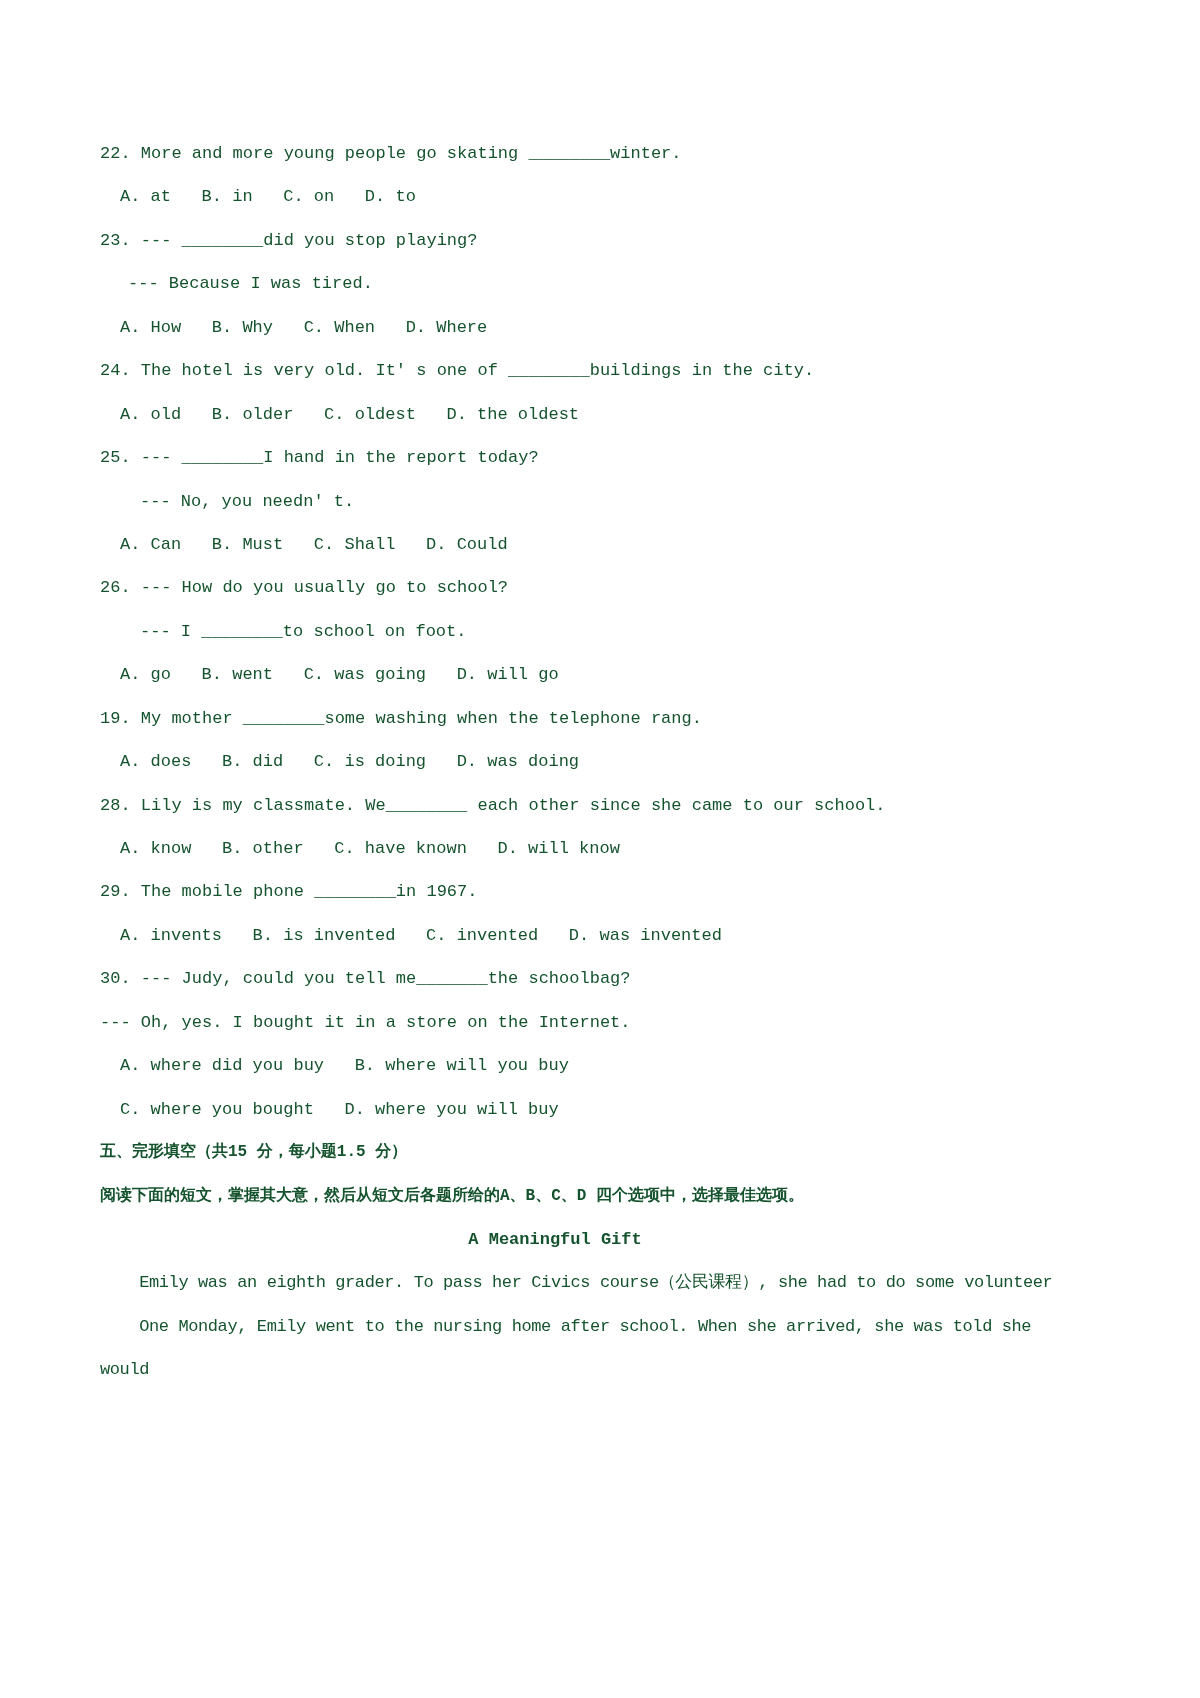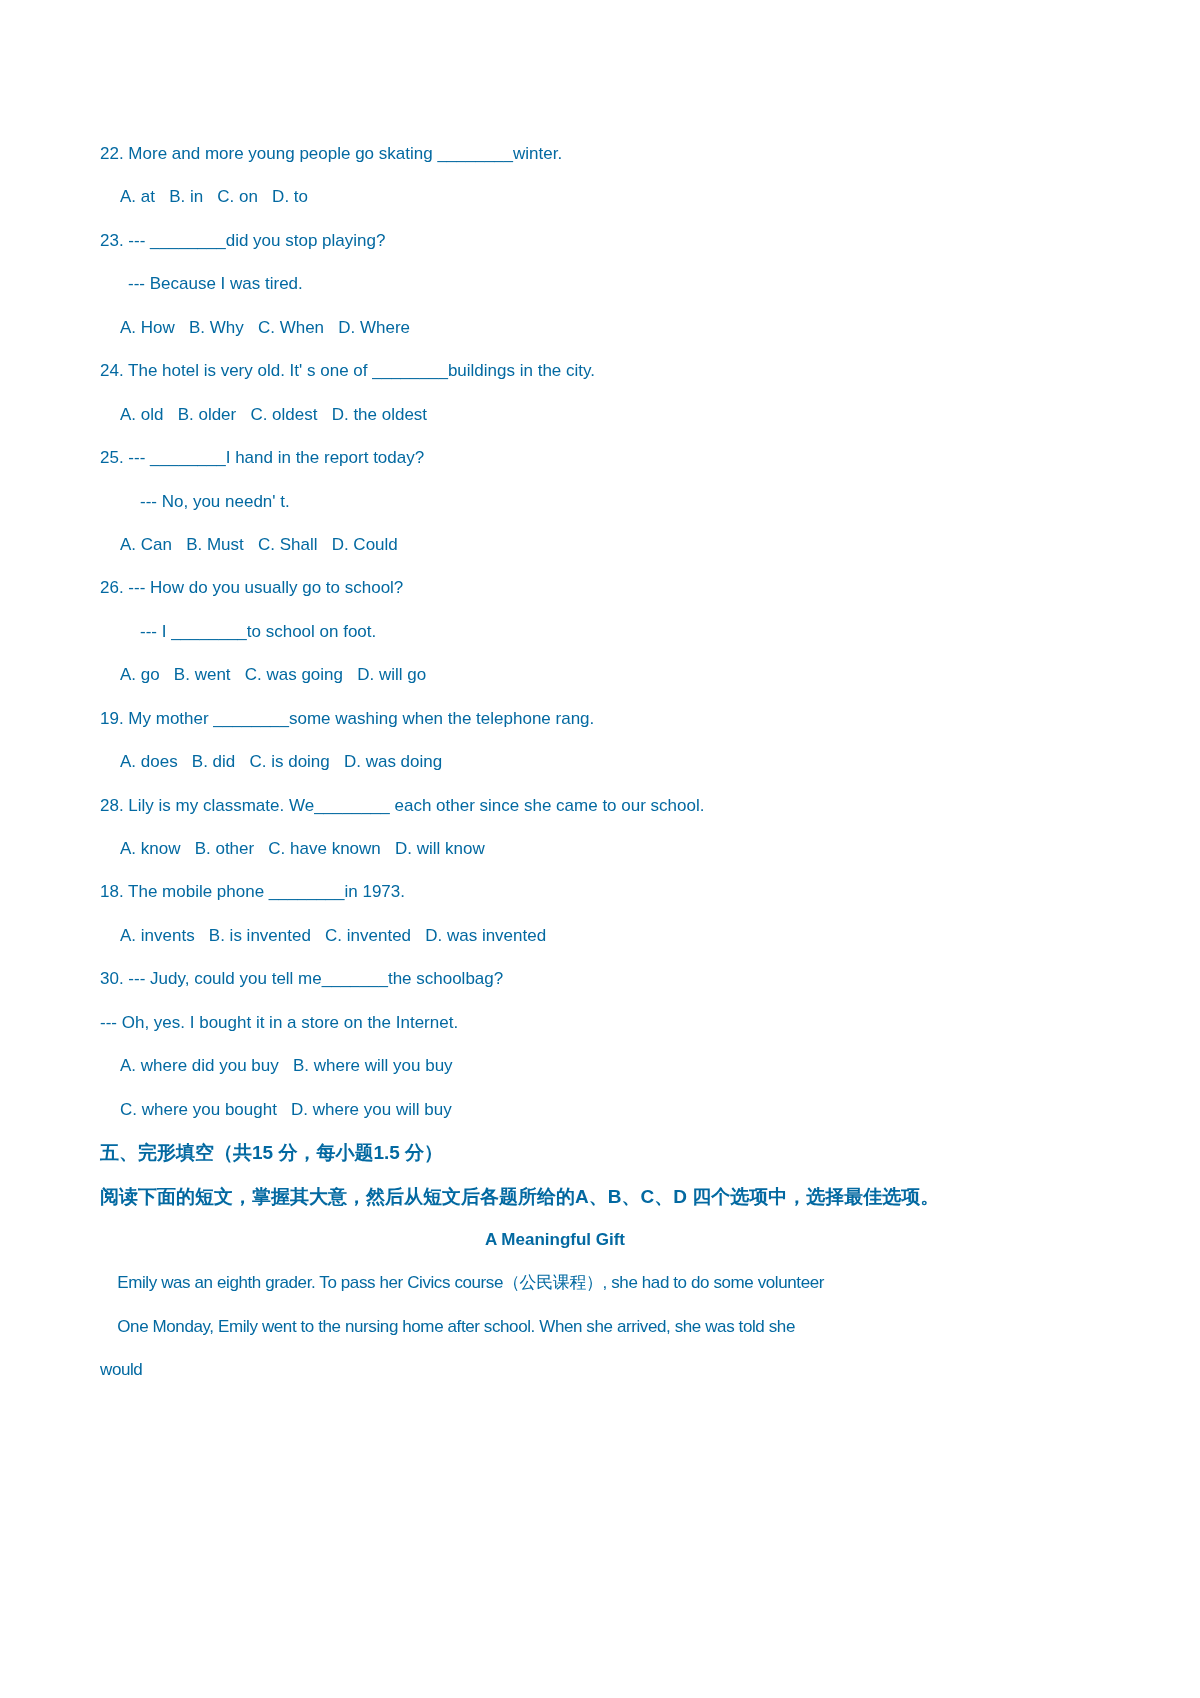--- a/index.html
+++ b/index.html
@@ -6,40 +6,40 @@
     margin: 0;
     padding: 0;
     background: #ffffff;
   }
   .page {
     position: relative;
     width: 1200px;
     height: 1462px;
     margin: 0 auto;
     background: #ffffff;
-    color: #0369a1;
-    font-family: Liberation Sans, sans-serif;
+    color: #14532d;
+    font-family: Liberation Mono, monospace;
     font-size: 17px;
     overflow: hidden;
     box-sizing: border-box;
     padding: 132px 95px 0 100px;
   }
   .line {
     white-space: pre;
     height: 43.45px;
     line-height: 43.45px;
     font-size: 17px;
   }
   .q { padding-left: 0; }
   .opt { padding-left: 20px; }
   .reply { padding-left: 28px; }
   .reply2 { padding-left: 40px; }
   .cn {
     font-weight: bold;
-    font-size: 19px;
+    font-size: 16px;
   }
   .title {
     font-weight: bold;
     text-align: center;
     padding-right: 95px;
   }
   .para { letter-spacing: -0.4px; }
   .page-number {
     position: absolute;
     top: 1572px;
@@ -63,21 +63,21 @@
       <div class="line q">25. --- ________I hand in the report today?</div>
       <div class="line reply2">--- No, you needn' t.</div>
       <div class="line opt">A. Can   B. Must   C. Shall   D. Could</div>
       <div class="line q">26. --- How do you usually go to school?</div>
       <div class="line reply2">--- I ________to school on foot.</div>
       <div class="line opt">A. go   B. went   C. was going   D. will go</div>
       <div class="line q">19. My mother ________some washing when the telephone rang.</div>
       <div class="line opt">A. does   B. did   C. is doing   D. was doing</div>
       <div class="line q">28. Lily is my classmate. We________ each other since she came to our school.</div>
       <div class="line opt">A. know   B. other   C. have known   D. will know</div>
-      <div class="line q">18. The mobile phone ________in 1973.</div>
+      <div class="line q">29. The mobile phone ________in 1967.</div>
       <div class="line opt">A. invents   B. is invented   C. invented   D. was invented</div>
       <div class="line q">30. --- Judy, could you tell me_______the schoolbag?</div>
       <div class="line q">--- Oh, yes. I bought it in a store on the Internet.</div>
       <div class="line opt">A. where did you buy   B. where will you buy</div>
       <div class="line opt">C. where you bought   D. where you will buy</div>
       <div class="line cn">五、完形填空（共15 分，每小题1.5 分）</div>
       <div class="line cn">阅读下面的短文，掌握其大意，然后从短文后各题所给的A、B、C、D 四个选项中，选择最佳选项。</div>
       <div class="line title">A Meaningful Gift</div>
       <div class="line para">    Emily was an eighth grader. To pass her Civics course（公民课程）, she had to do some volunteer</div>
       <div class="line para">    One Monday, Emily went to the nursing home after school. When she arrived, she was told she</div>

